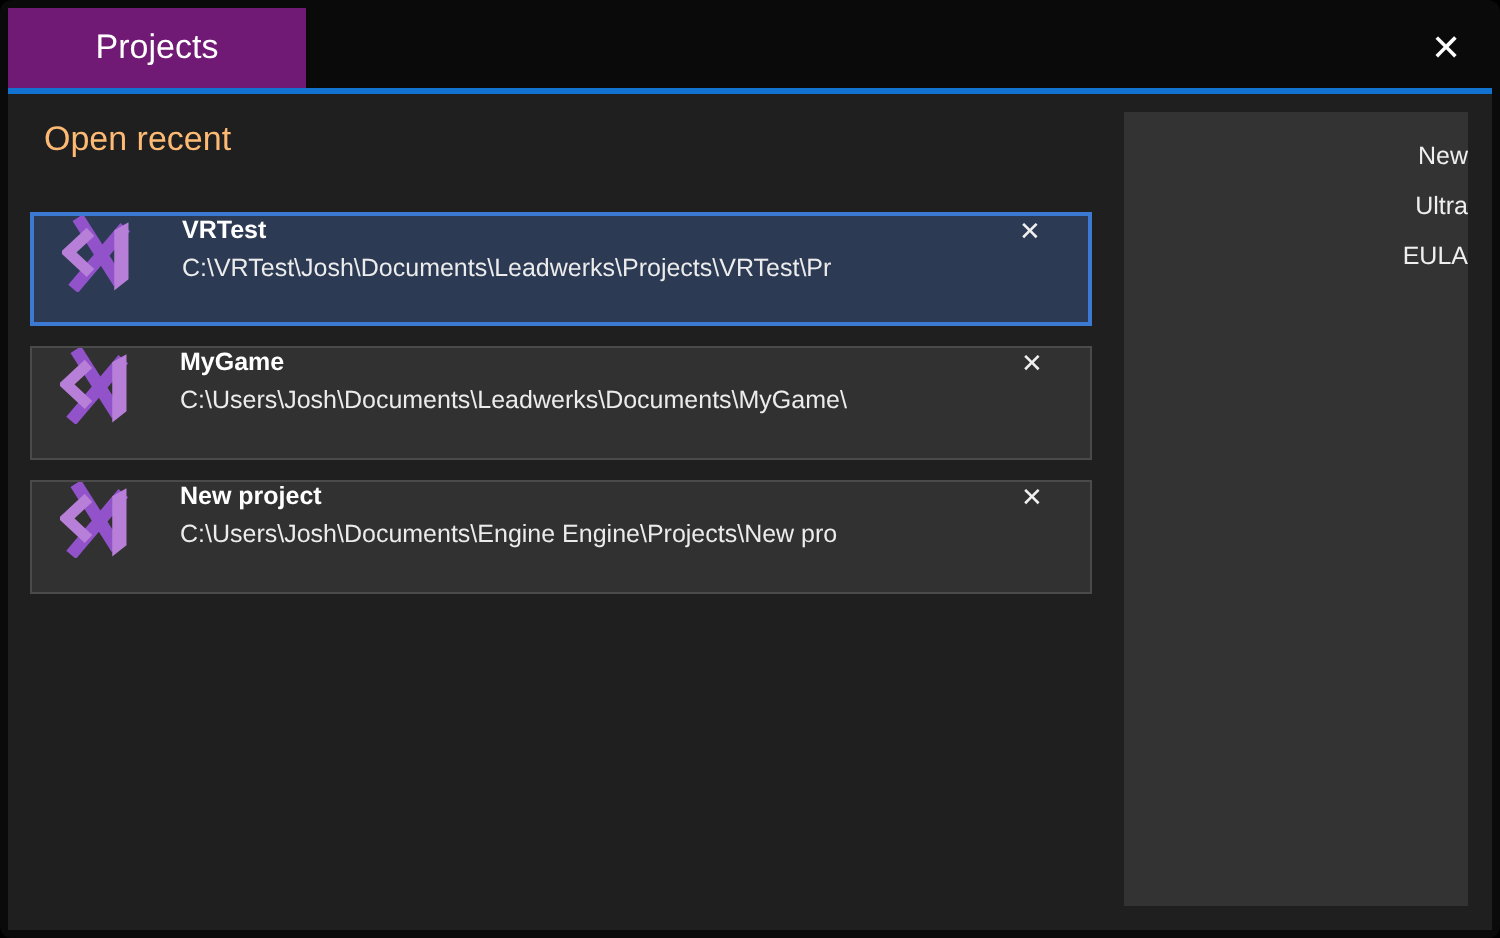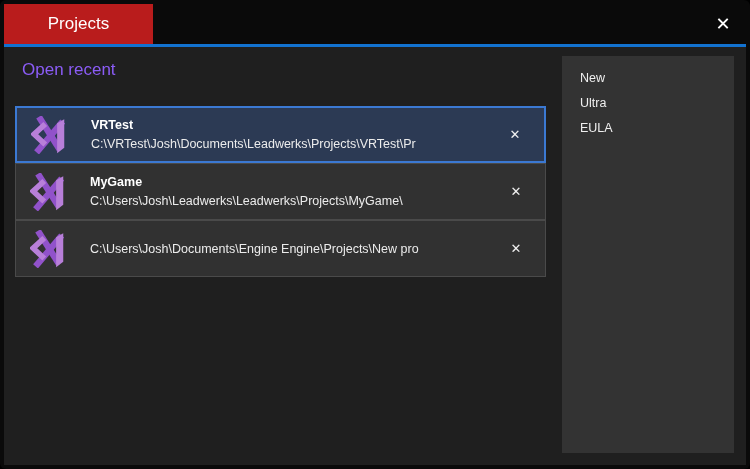--- a/index.html
+++ b/index.html
@@ -3,43 +3,43 @@
 <meta charset="utf-8">
 <style>
   html,body{margin:0;padding:0;background:#000;}
   body{width:750px;height:469px;position:relative;overflow:hidden;
        font-family:"Liberation Sans","DejaVu Sans",sans-serif;}
   .frame{position:absolute;inset:0;background:#0a0a0a;border-radius:6px;overflow:hidden;}
   
   .tabbar{position:absolute;left:4px;top:4px;right:4px;height:40px;display:flex;}
   .tab{width:149px;height:40px;line-height:40px;text-align:center;color:#ffffff;
        font-size:17px;cursor:default;}
-  .tab.active{background:#b91c1c;}
+  .tab.active{background:#701a75;}
   .tab.inactive{background:#7f7f7f;margin-top:40px;}
   .tab-underline{position:absolute;left:4px;top:44px;right:4px;height:3px;background:#1272d0;}
   .win-close{position:absolute;top:4px;right:8px;width:38px;height:40px;display:flex;
        align-items:center;justify-content:center;color:#ffffff;font-size:18px;cursor:default;}
   
   .content{position:absolute;left:4px;top:47px;right:4px;bottom:4px;background:#1f1f1f;}
-  .heading{position:absolute;left:18px;top:13px;color:#8b5cf6;font-size:17px;}
+  .heading{position:absolute;left:18px;top:13px;color:#fdba74;font-size:17px;}
   .list{position:absolute;left:11px;top:59px;width:531px;}
-  .item{box-sizing:border-box;width:531px;height:57px;
-        display:flex;align-items:center;background:#313131;border:1px solid #4a4a4a;}
+  .item{box-sizing:border-box;width:531px;height:57px;margin-bottom:10px;
+        display:flex;align-items:flex-start;background:#313131;border:1px solid #4a4a4a;}
   .item.selected{background:#2c3a54;border:2px solid #3b79d3;}
   .item .vs-icon{width:38px;height:38px;margin-left:14px;flex:0 0 auto;}
   .item .txt{margin-left:22px;display:flex;flex-direction:column;gap:5px;flex:1 1 auto;
         min-width:0;overflow:hidden;white-space:nowrap;}
   .item .title{color:#ffffff;font-size:12.5px;font-weight:bold;}
   .item .path{color:#ececec;font-size:12.5px;}
   .item .rm{flex:0 0 auto;margin-right:20px;margin-left:8px;color:#f0f0f0;font-size:13px;
         width:18px;text-align:center;cursor:default;}
   
   .sidepanel{position:absolute;right:12px;top:9px;width:172px;bottom:12px;background:#333333;
         padding-top:10px;box-sizing:border-box;}
-  .sp-item{height:25px;line-height:25px;padding-left:18px;color:#efefef;font-size:12.5px;cursor:default;}
+  .sp-item{height:25px;line-height:25px;padding-left:18px;color:#efefef;font-size:12.5px;cursor:default;text-align:right;}
 </style>
 </head>
 <body>
 
 <div class="frame">
 
   <div class="tabbar">
     <div class="tab active">Projects</div>
     <div class="tab inactive">Community</div>
   </div>
@@ -70,33 +70,34 @@
 
       <div class="item">
         <svg class="vs-icon" viewBox="0 0 48 48">
           <path d="M10 1 L36 42" stroke="#9152ca" stroke-width="8" fill="none"></path>
           <path d="M40 7 L7 46" stroke="#9152ca" stroke-width="8" fill="none"></path>
           <path d="M18 10 L4 23 L18 36" stroke="#b87fd9" stroke-width="7" fill="none"></path>
           <polygon points="33,9 42,4 42,40 33,47" fill="#b87fd9"></polygon>
         </svg>
         <div class="txt">
           <span class="title">MyGame</span>
-          <span class="path">C:\Users\Josh\Leadwerks\Leadwerks\Projects\MyGame\</span>
+          <span class="path">C:\Users\Josh\Documents\Leadwerks\Documents\MyGame\</span>
         </div>
         <span class="rm">✕</span>
       </div>
 
       <div class="item">
         <svg class="vs-icon" viewBox="0 0 48 48">
           <path d="M10 1 L36 42" stroke="#9152ca" stroke-width="8" fill="none"></path>
           <path d="M40 7 L7 46" stroke="#9152ca" stroke-width="8" fill="none"></path>
           <path d="M18 10 L4 23 L18 36" stroke="#b87fd9" stroke-width="7" fill="none"></path>
           <polygon points="33,9 42,4 42,40 33,47" fill="#b87fd9"></polygon>
         </svg>
         <div class="txt">
+          <span class="title">New project</span>
           <span class="path">C:\Users\Josh\Documents\Engine Engine\Projects\New pro</span>
         </div>
         <span class="rm">✕</span>
       </div>
 
     </div>
 
     <div class="sidepanel">
       <div class="sp-item">New</div>
       <div class="sp-item">Ultra</div>

